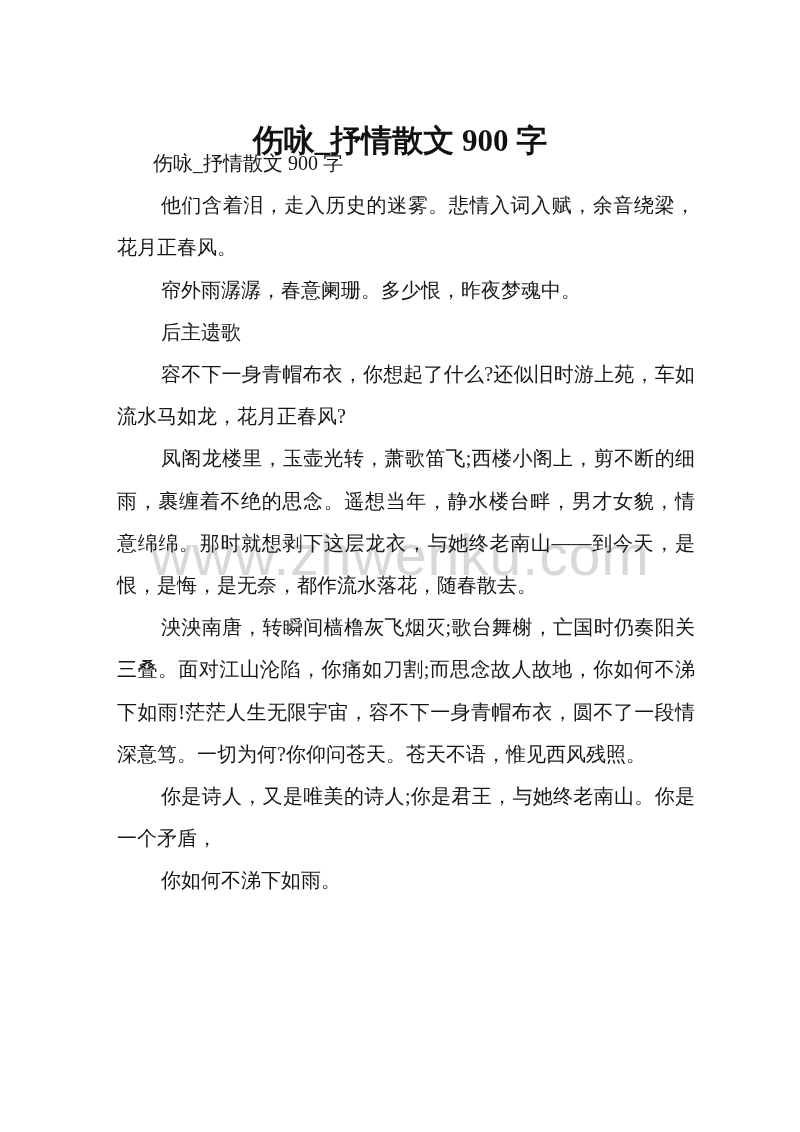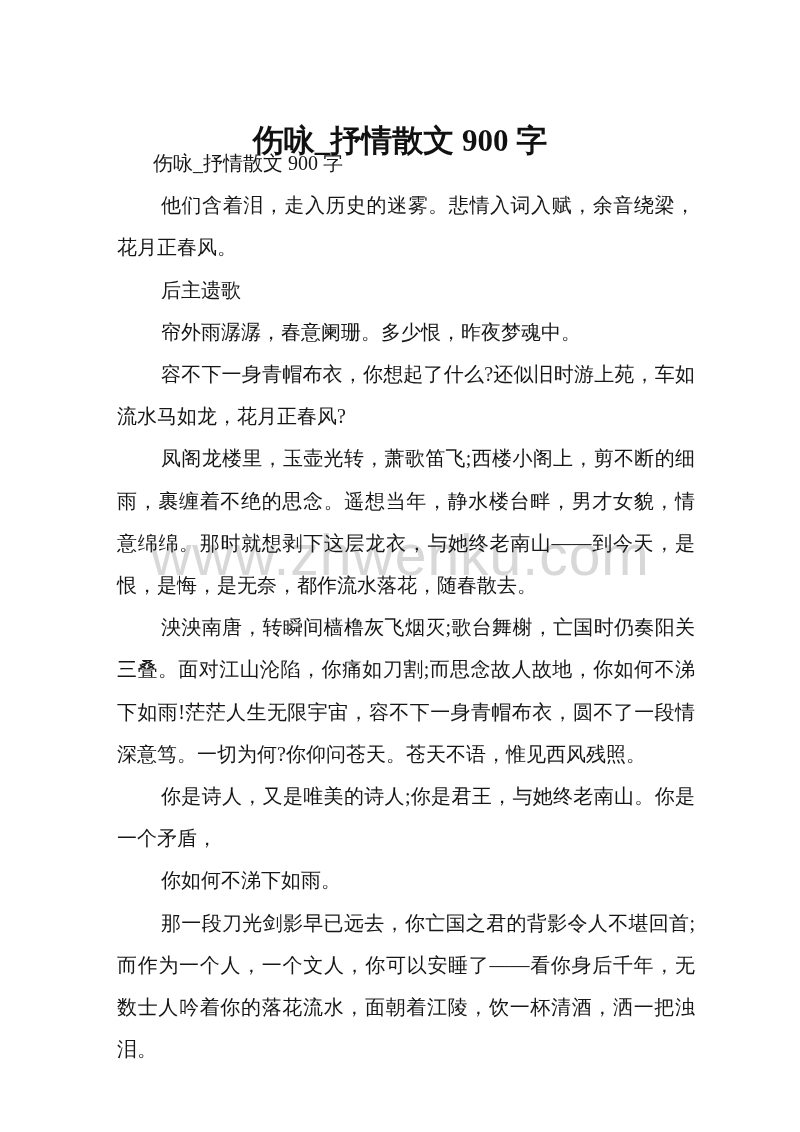--- a/index.html
+++ b/index.html
@@ -66,22 +66,21 @@
 
 <div class="page">
   <div class="watermark">www.zhwenku.com</div>
 
   <h1 class="doc-title">伤咏_抒情散文 900 字</h1>
 
   <div class="doc-body">
 
   <p class="subtitle">伤咏_抒情散文 900 字</p>
       <p class="para">他们含着泪，走入历史的迷雾。悲情入词入赋，余音绕梁，花月正春风。</p>
+      <p class="para">帘外雨潺潺，春意阑珊。多少恨，昨夜梦魂中。</p>
       <p class="para">后主遗歌</p>
-      <p class="para">帘外雨潺潺，春意阑珊。多少恨，昨夜梦魂中。</p>
       <p class="para">容不下一身青帽布衣，你想起了什么?还似旧时游上苑，车如流水马如龙，花月正春风?</p>
       <p class="para">凤阁龙楼里，玉壶光转，萧歌笛飞;西楼小阁上，剪不断的细雨，裹缠着不绝的思念。遥想当年，静水楼台畔，男才女貌，情意绵绵。那时就想剥下这层龙衣，与她终老南山——到今天，是恨，是悔，是无奈，都作流水落花，随春散去。</p>
       <p class="para">泱泱南唐，转瞬间樯橹灰飞烟灭;歌台舞榭，亡国时仍奏阳关三叠。面对江山沦陷，你痛如刀割;而思念故人故地，你如何不涕下如雨!茫茫人生无限宇宙，容不下一身青帽布衣，圆不了一段情深意笃。一切为何?你仰问苍天。苍天不语，惟见西风残照。</p>
       <p class="para">你是诗人，又是唯美的诗人;你是君王，与她终老南山。你是一个矛盾，</p>
       <p class="para">你如何不涕下如雨。</p>
-      <p class="para">那一段刀光剑影早已远去，你亡国之君的背影令人不堪回首;而作为一个人，一个文人，你可以安睡了——看你身后千年，无数士人吟着你的落花流水，面朝着江陵，饮一杯清酒，洒一把浊泪。</p>
     </div>
 </div>
 
 </body></html>

